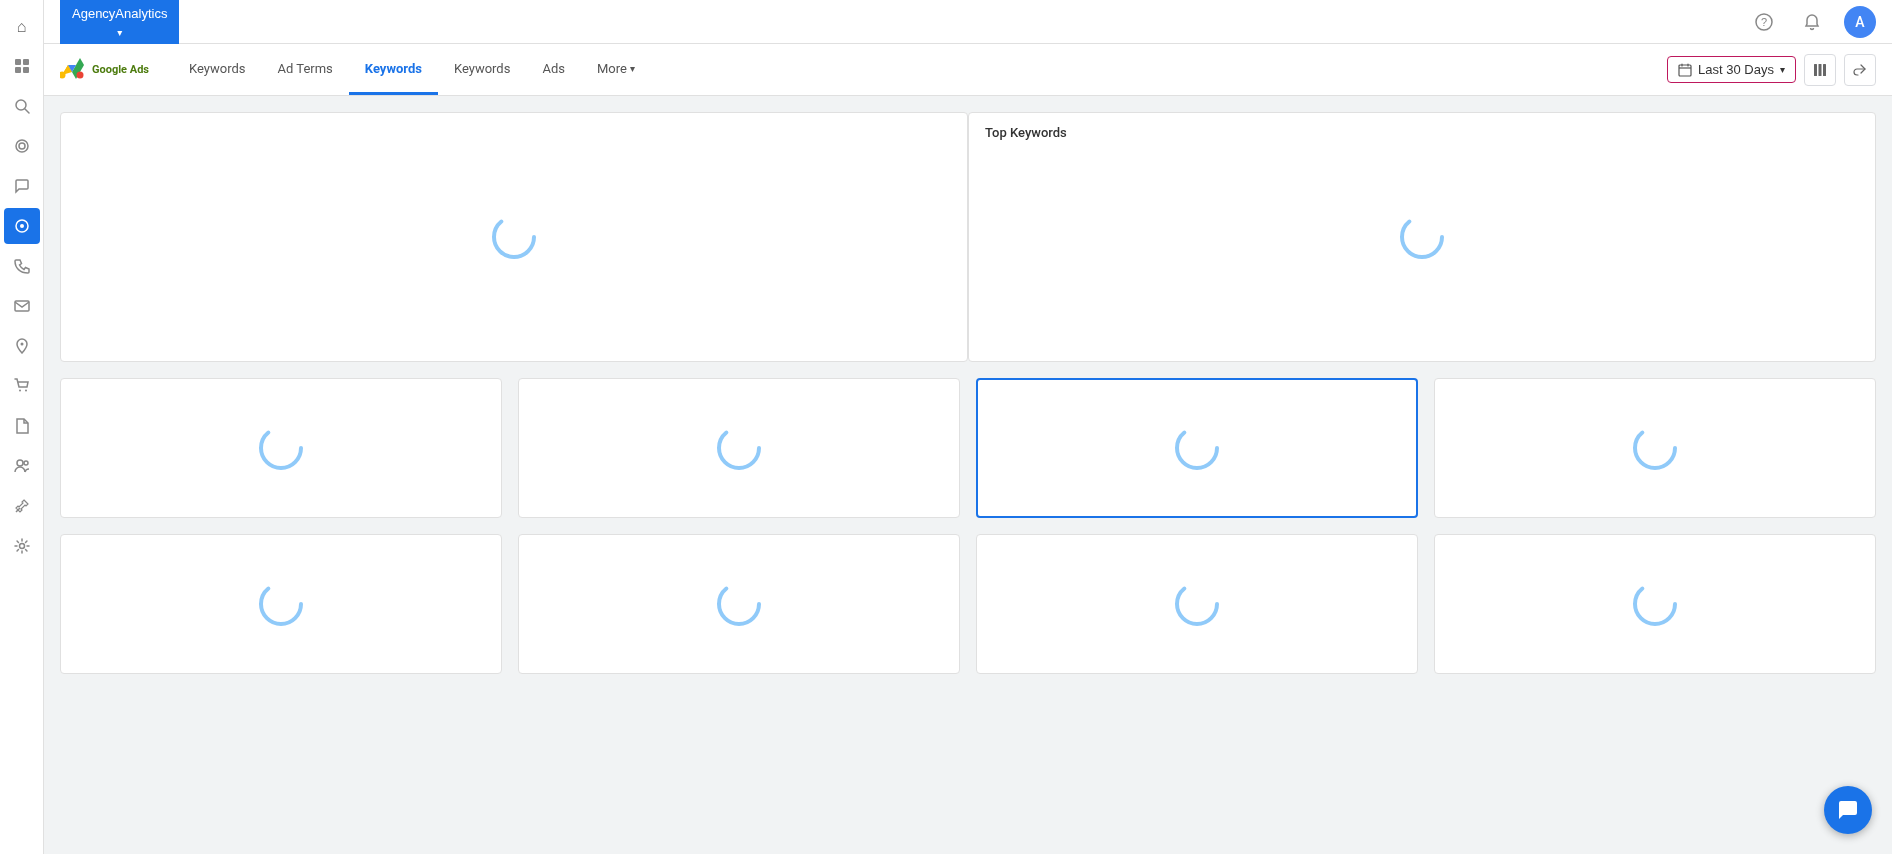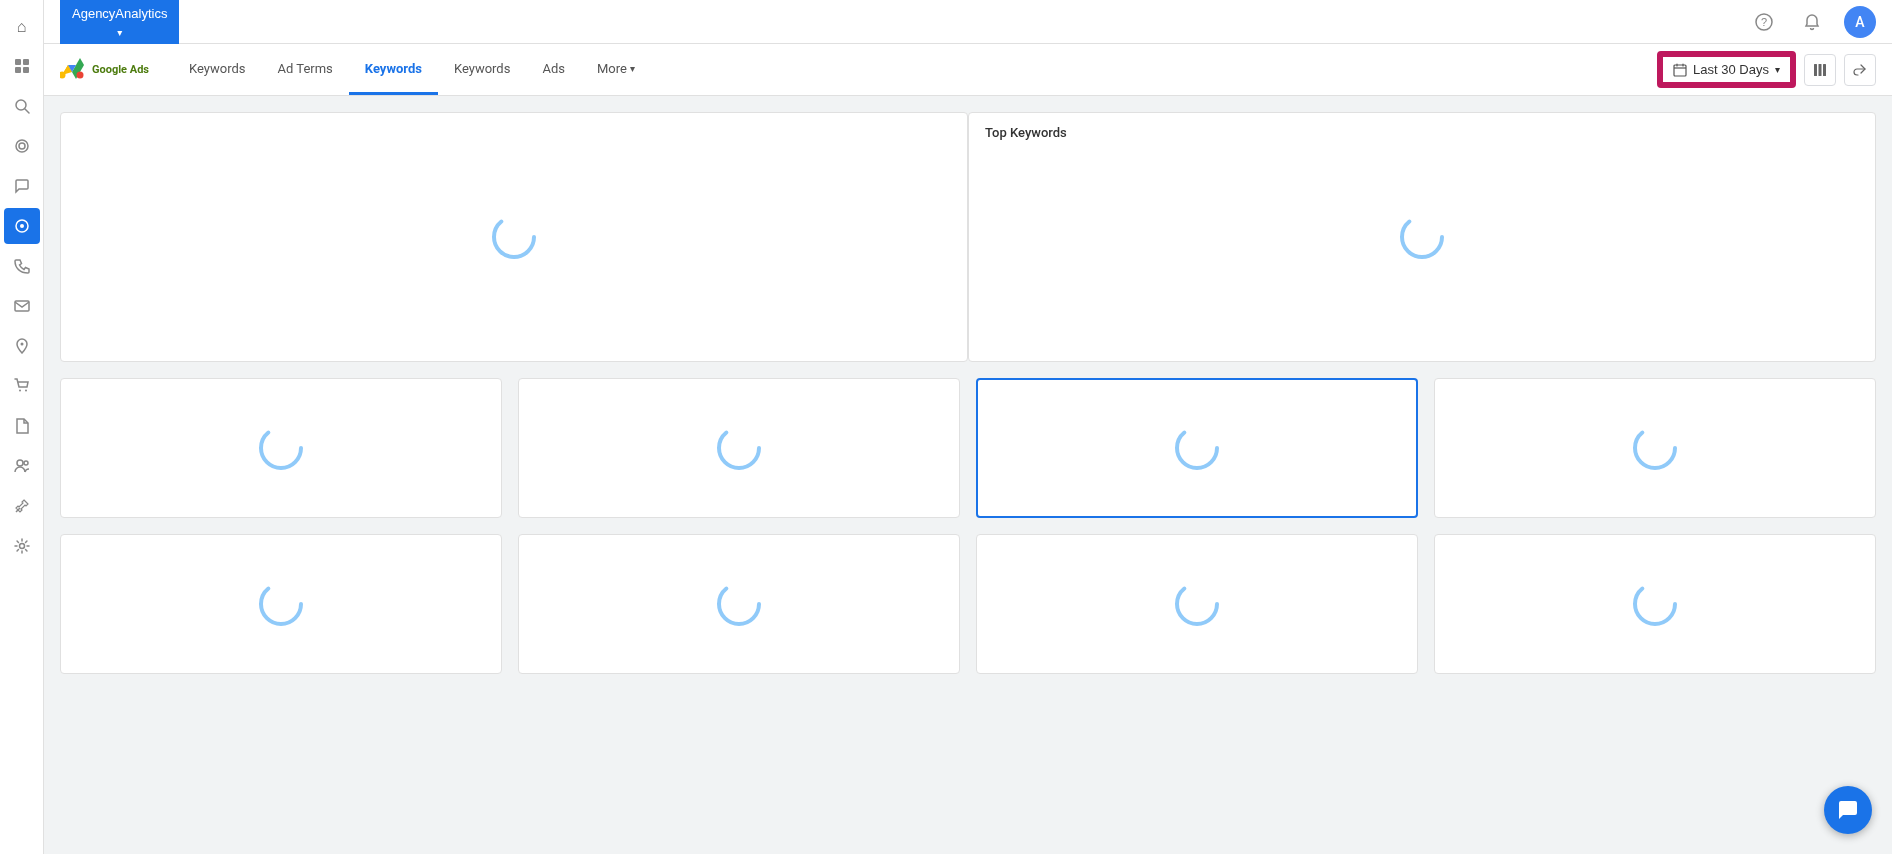--- a/index.html
+++ b/index.html
@@ -151,21 +151,21 @@
     .nav-right {
       margin-left: auto;
       display: flex;
       align-items: center;
       gap: 8px;
     }
     .date-picker-btn {
       display: flex;
       align-items: center;
       gap: 6px;
-      border: 6px solid #be185d;
+      border: 1px solid #be185d;
       border-radius: 4px;
       padding: 5px 10px;
       font-size: 13px;
       color: #333;
       background: #fff;
       cursor: pointer;
     }
     .columns-btn, .share-btn {
       width: 32px;
       height: 32px;

